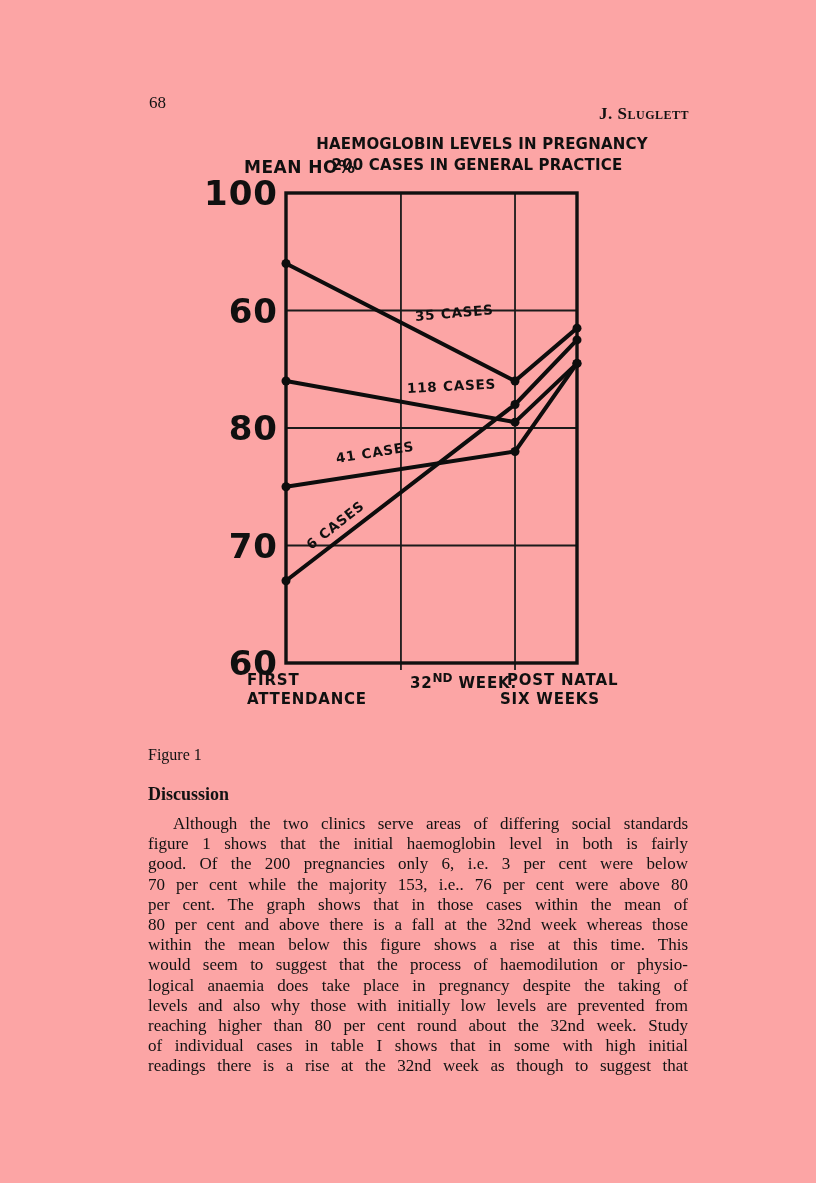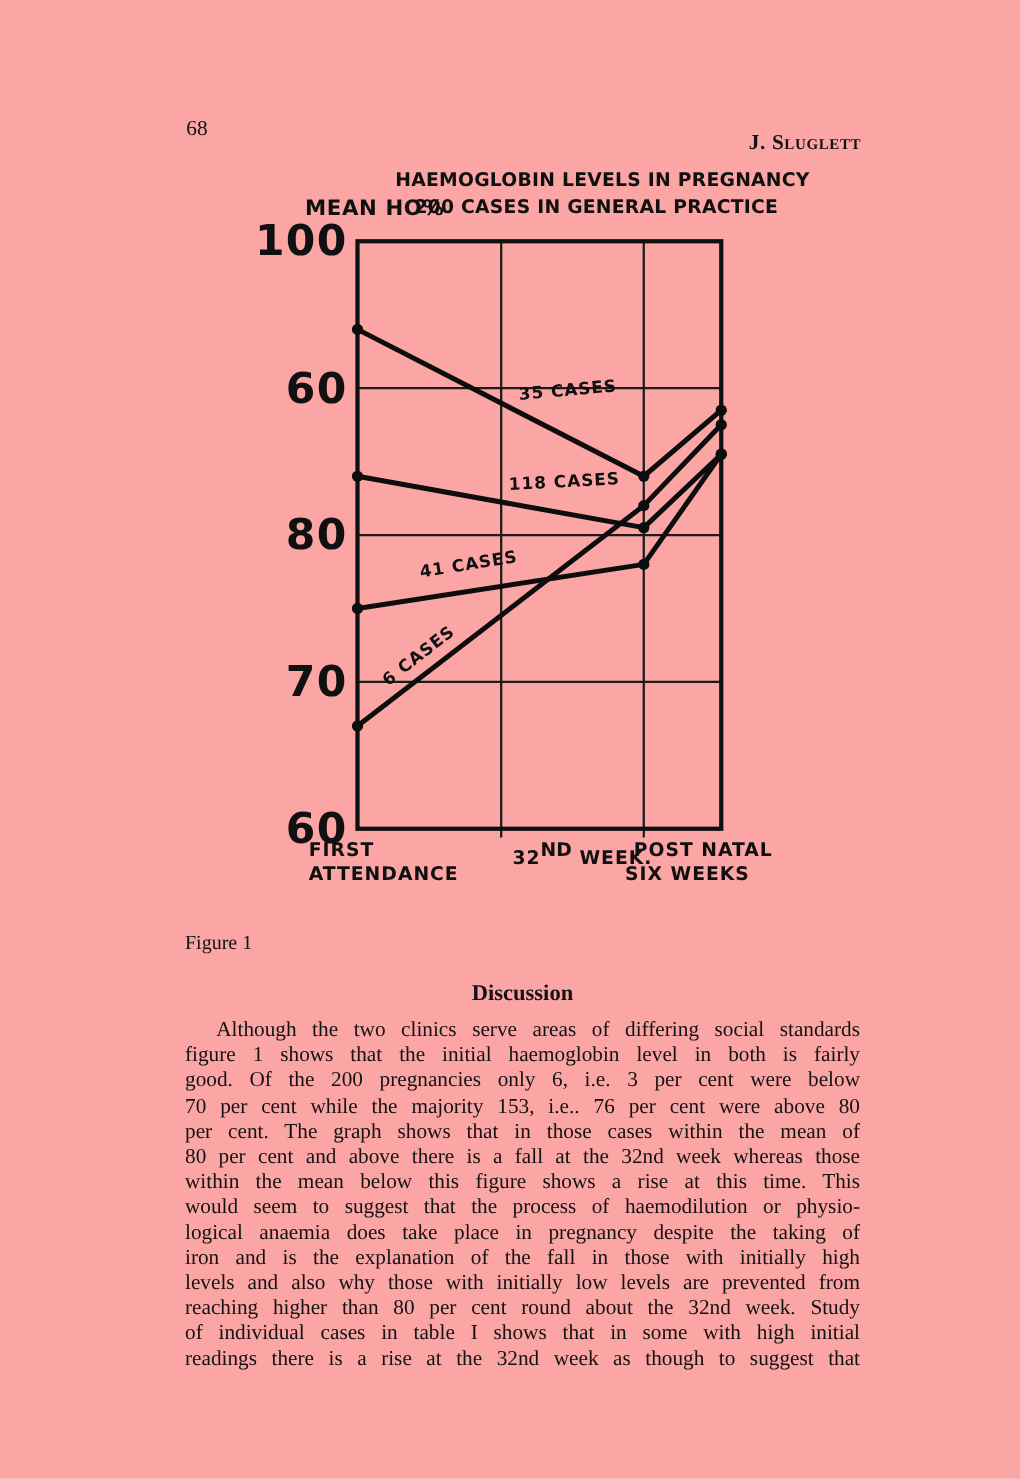--- a/index.html
+++ b/index.html
@@ -14,23 +14,23 @@
   .chart-ylabel{left:244px;top:157px;font-size:17px;letter-spacing:0.5px;}
   #chart-svg{position:absolute;left:286px;top:193px;overflow:visible;}
   .grid{stroke:#1b1b1b;stroke-width:1.8;}
   .frame{fill:none;stroke:#101010;stroke-width:3.4;}
   .series{fill:none;stroke:#0d0d0d;stroke-width:4;stroke-linejoin:round;stroke-linecap:round;}
   .dot{fill:#0d0d0d;stroke:none;}
   .ytick{position:absolute;width:82px;text-align:right;font-size:34px;line-height:1;
          letter-spacing:1px;transform:translateY(-50%);}
   .series-label{position:absolute;font-size:13.5px;letter-spacing:0.8px;transform-origin:left center;}
   .xlabel{position:absolute;font-size:15px;letter-spacing:0.8px;}
-  .xlabel sup{font-size:15px;vertical-align:6px;letter-spacing:0;margin-top:23px;}
+  .xlabel sup{font-size:12px;vertical-align:6px;letter-spacing:0;margin-top:23px;}
   .figure-caption{left:148px;top:746px;width:540px;text-align:left;font-size:16px;}
-  .discussion-heading{left:148px;top:784px;width:540px;text-align:center;font-size:18px;font-weight:bold;}
+  .discussion-heading{left:148px;top:784px;width:540px;font-size:18px;font-weight:bold;}
   .body-text{left:148px;top:814px;width:540px;font-size:17px;line-height:20.2px;}
   .body-line{text-align:justify;text-align-last:justify;white-space:normal;}
   .body-line.indent{padding-left:25px;}
 </style>
 </head>
 <body>
 
 <div class="page">
 
   <div class="abs header-num">68</div>
@@ -98,20 +98,19 @@
   <div class="abs body-text" id="body-text">
       <div class="body-line indent">Although the two clinics serve areas of differing social standards</div>
       <div class="body-line">figure 1 shows that the initial haemoglobin level in both is fairly</div>
       <div class="body-line">good.  Of the 200 pregnancies only 6, i.e. 3 per cent were below</div>
       <div class="body-line">70 per cent while the majority 153, i.e.. 76 per cent were above 80</div>
       <div class="body-line">per cent.  The graph shows that in those cases within the mean of</div>
       <div class="body-line">80 per cent and above there is a fall at the 32nd week whereas those</div>
       <div class="body-line">within the mean below this figure shows a rise at this time.  This</div>
       <div class="body-line">would seem to suggest that the process of haemodilution or physio-</div>
       <div class="body-line">logical anaemia does take place in pregnancy despite the taking of</div>
-      <div class="body-line">iron and is the explanation of the fall in those with initially high</div>
       <div class="body-line">levels and also why those with initially low levels are prevented from</div>
       <div class="body-line">reaching higher than 80 per cent round about the 32nd week.  Study</div>
       <div class="body-line">of individual cases in table I shows that in some with high initial</div>
       <div class="body-line">readings there is a rise at the 32nd week as though to suggest that</div>
     </div>
 
 </div>
 
 </body></html>

